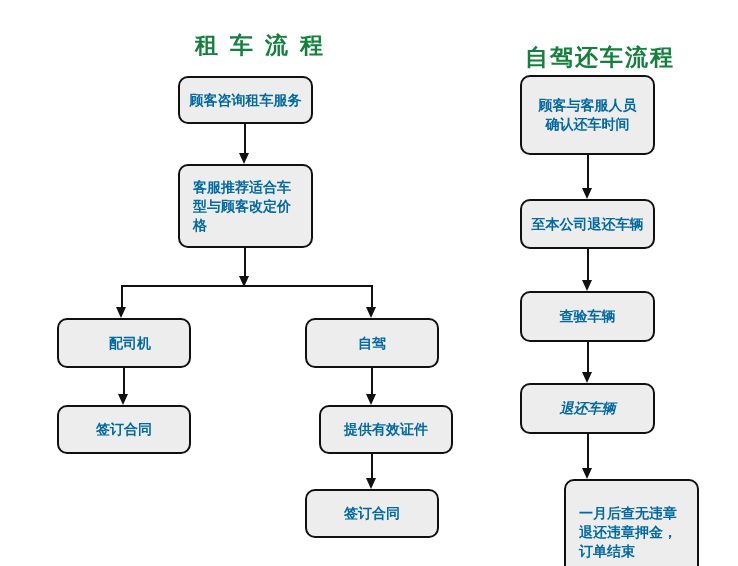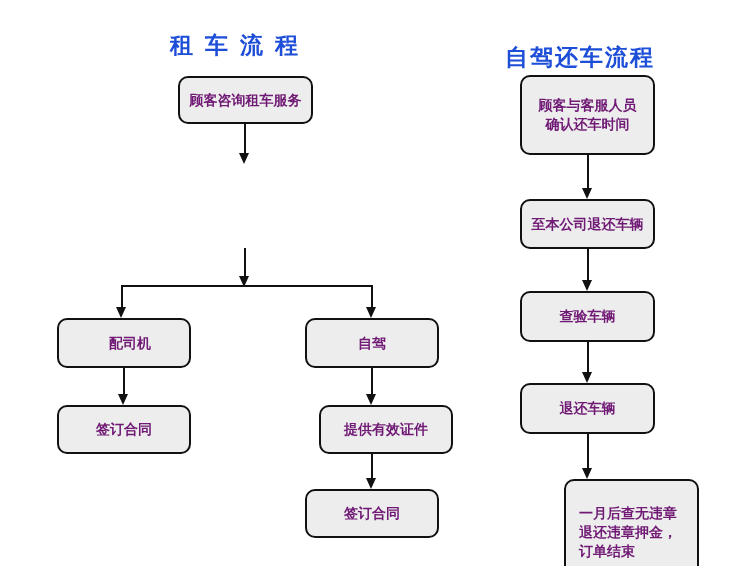--- a/index.html
+++ b/index.html
@@ -12,38 +12,38 @@
     width: 738px;
     height: 566px;
     background: var(--bg, #ffffff);
     overflow: hidden;
   }
   .flow-title {
     position: absolute;
     font-size: 23px;
     font-weight: bold;
     letter-spacing: 2px;
-    color: #1d4ed8;
-    text-align: left;
+    color: #15803d;
+    text-align: right;
     white-space: pre-line;
   }
   .node {
     position: absolute;
     box-sizing: border-box;
     background: var(--node-fill, #ededed);
     border: 2px solid var(--node-border, #111111);
     border-radius: 10px;
     display: flex;
     align-items: center;
     justify-content: center;
     text-align: center;
     font-size: 14px;
     font-weight: bold;
     line-height: 19px;
-    color: #701a75;
+    color: #0369a1;
     white-space: pre-line;
     padding: 2px 6px;
   }
   .node.left-text {
     justify-content: flex-start;
     text-align: left;
     padding-left: 13px;
     padding-right: 6px;
   }
   .vline {
@@ -70,20 +70,23 @@
 
 <div class="canvas">
 
   <div class="flow-title" style="left:170px; top:30px; width:155px;">租 车 流 程</div>
 
   <div class="node" style="left:178px; top:76px; width:135px; height:48px;">顾客咨询租车服务</div>
 
   <div class="vline" style="left:244px; top:124px; height:29px;"></div>
   <div class="ahead" style="left:239px; top:153px;"></div>
 
+  <div class="node left-text" style="left:178px; top:164px; width:135px; height:84px;">客服推荐适合车
+型与顾客改定价
+格</div>
 
   <div class="vline" style="left:244px; top:248px; height:28px;"></div>
   <div class="ahead" style="left:239px; top:276px;"></div>
 
   <div class="hline" style="left:121px; top:285px; width:252px;"></div>
   <div class="vline" style="left:121px; top:287px; height:20px;"></div>
   <div class="ahead" style="left:116px; top:307px;"></div>
   <div class="vline" style="left:371px; top:287px; height:20px;"></div>
   <div class="ahead" style="left:366px; top:307px;"></div>
 
@@ -117,21 +120,21 @@
   <div class="node" style="left:520px; top:199px; width:135px; height:50px;">至本公司退还车辆</div>
 
   <div class="vline" style="left:587px; top:249px; height:31px;"></div>
   <div class="ahead" style="left:582px; top:280px;"></div>
 
   <div class="node" style="left:520px; top:291px; width:135px; height:51px;">查验车辆</div>
 
   <div class="vline" style="left:587px; top:342px; height:30px;"></div>
   <div class="ahead" style="left:582px; top:372px;"></div>
 
-  <div class="node" style="left:520px; top:383px; width:135px; height:51px;">退还车辆</div>
+  <div class="node" style="left:520px; top:383px; width:135px; height:51px;font-style:italic;">退还车辆</div>
 
   <div class="vline" style="left:587px; top:434px; height:34px;"></div>
   <div class="ahead" style="left:582px; top:468px;"></div>
 
   <div class="node left-text" style="left:520px; top:479px; width:135px; height:106px;margin-left:44px;">一月后查无违章
 退还违章押金，
 订单结束</div>
 
 </div>
 

